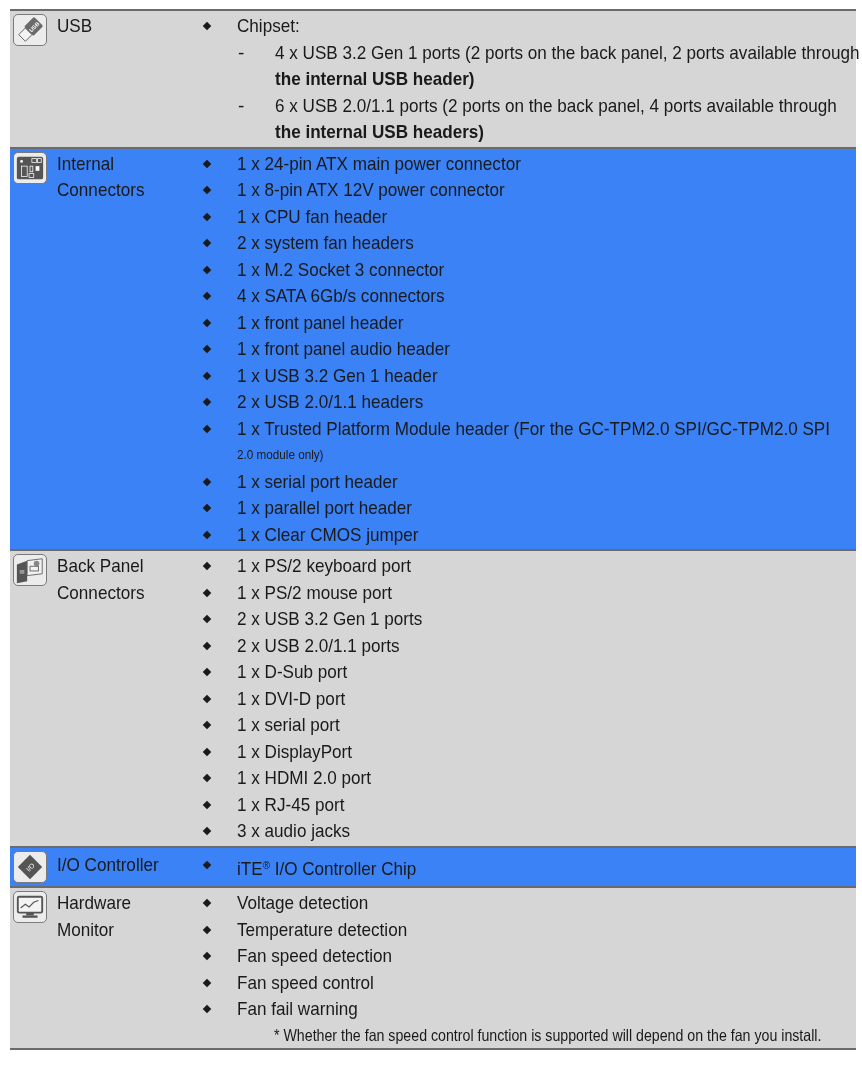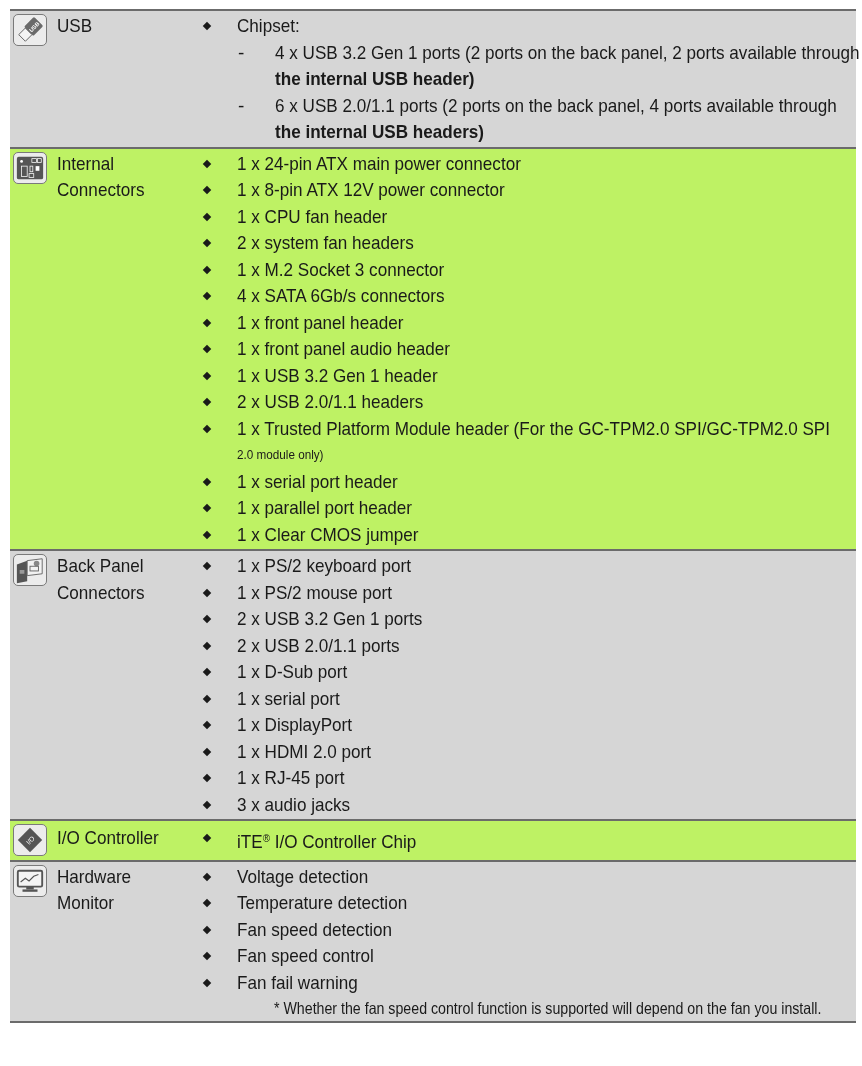--- a/index.html
+++ b/index.html
@@ -1,20 +1,20 @@
 <!DOCTYPE html>
 <html><head>
 <meta charset="utf-8">
 <style>
   html, body { margin:0; padding:0; background:#ffffff; }
   body { width:862px; height:1066px; position:relative; font-family:"Liberation Sans", sans-serif; color:#1a1a1a; overflow:hidden; }
   .spec-table { position:absolute; left:10px; top:9px; width:846px; }
   .spec-row { position:relative; border-top:2px solid #6b6b6b; box-sizing:border-box; }
   .spec-row.dark { background:#d6d6d6; }
-  .spec-row.light { background:#bef264; }
+  .spec-row.light { background:#3b82f6; }
   .spec-row.last { border-bottom:2px solid #6b6b6b; }
   .icon-box { position:absolute; left:3px; top:3px; width:34px; height:32px; border:1.5px solid #7a7a7a; border-radius:5px; background:#ececec; box-sizing:border-box; overflow:hidden; }
   .icon-box svg { width:100%; height:100%; display:block; }
   .label { position:absolute; left:47px; top:2px; font-size:19px; line-height:26.5px; transform:scaleX(0.9); transform-origin:left top; white-space:nowrap; }
   .items { margin-left:190px; padding-top:2px; padding-bottom:1px; }
   .item { position:relative; font-size:19px; line-height:26.5px; padding-left:37px; white-space:nowrap; }
   .item .txt { display:inline-block; transform:scaleX(0.9); transform-origin:left top; }
   .bullet { position:absolute; left:4px; top:10px; width:6px; height:6px; background:#1a1a1a; transform:rotate(45deg); }
   .sub { position:relative; padding-left:75px; font-size:19px; line-height:26.5px; white-space:nowrap; }
   .sub .dash { position:absolute; left:38px; top:0; }
@@ -102,20 +102,21 @@
     <div class="label">
       <div>Back Panel</div>
       <div>Connectors</div>
     </div>
     <div class="items">
       <div class="item"><span class="bullet"></span><span class="txt">1 x PS/2 keyboard port</span></div>
       <div class="item"><span class="bullet"></span><span class="txt">1 x PS/2 mouse port</span></div>
       <div class="item"><span class="bullet"></span><span class="txt">2 x USB 3.2 Gen 1 ports</span></div>
       <div class="item"><span class="bullet"></span><span class="txt">2 x USB 2.0/1.1 ports</span></div>
       <div class="item"><span class="bullet"></span><span class="txt">1 x D-Sub port</span></div>
+      <div class="item"><span class="bullet"></span><span class="txt">1 x DVI-D port</span></div>
       <div class="item"><span class="bullet"></span><span class="txt">1 x serial port</span></div>
       <div class="item"><span class="bullet"></span><span class="txt">1 x DisplayPort</span></div>
       <div class="item"><span class="bullet"></span><span class="txt">1 x HDMI 2.0 port</span></div>
       <div class="item"><span class="bullet"></span><span class="txt">1 x RJ-45 port</span></div>
       <div class="item"><span class="bullet"></span><span class="txt">3 x audio jacks</span></div>
     </div>
   </div>
 
   <div class="spec-row light">
     <div class="icon-box">

